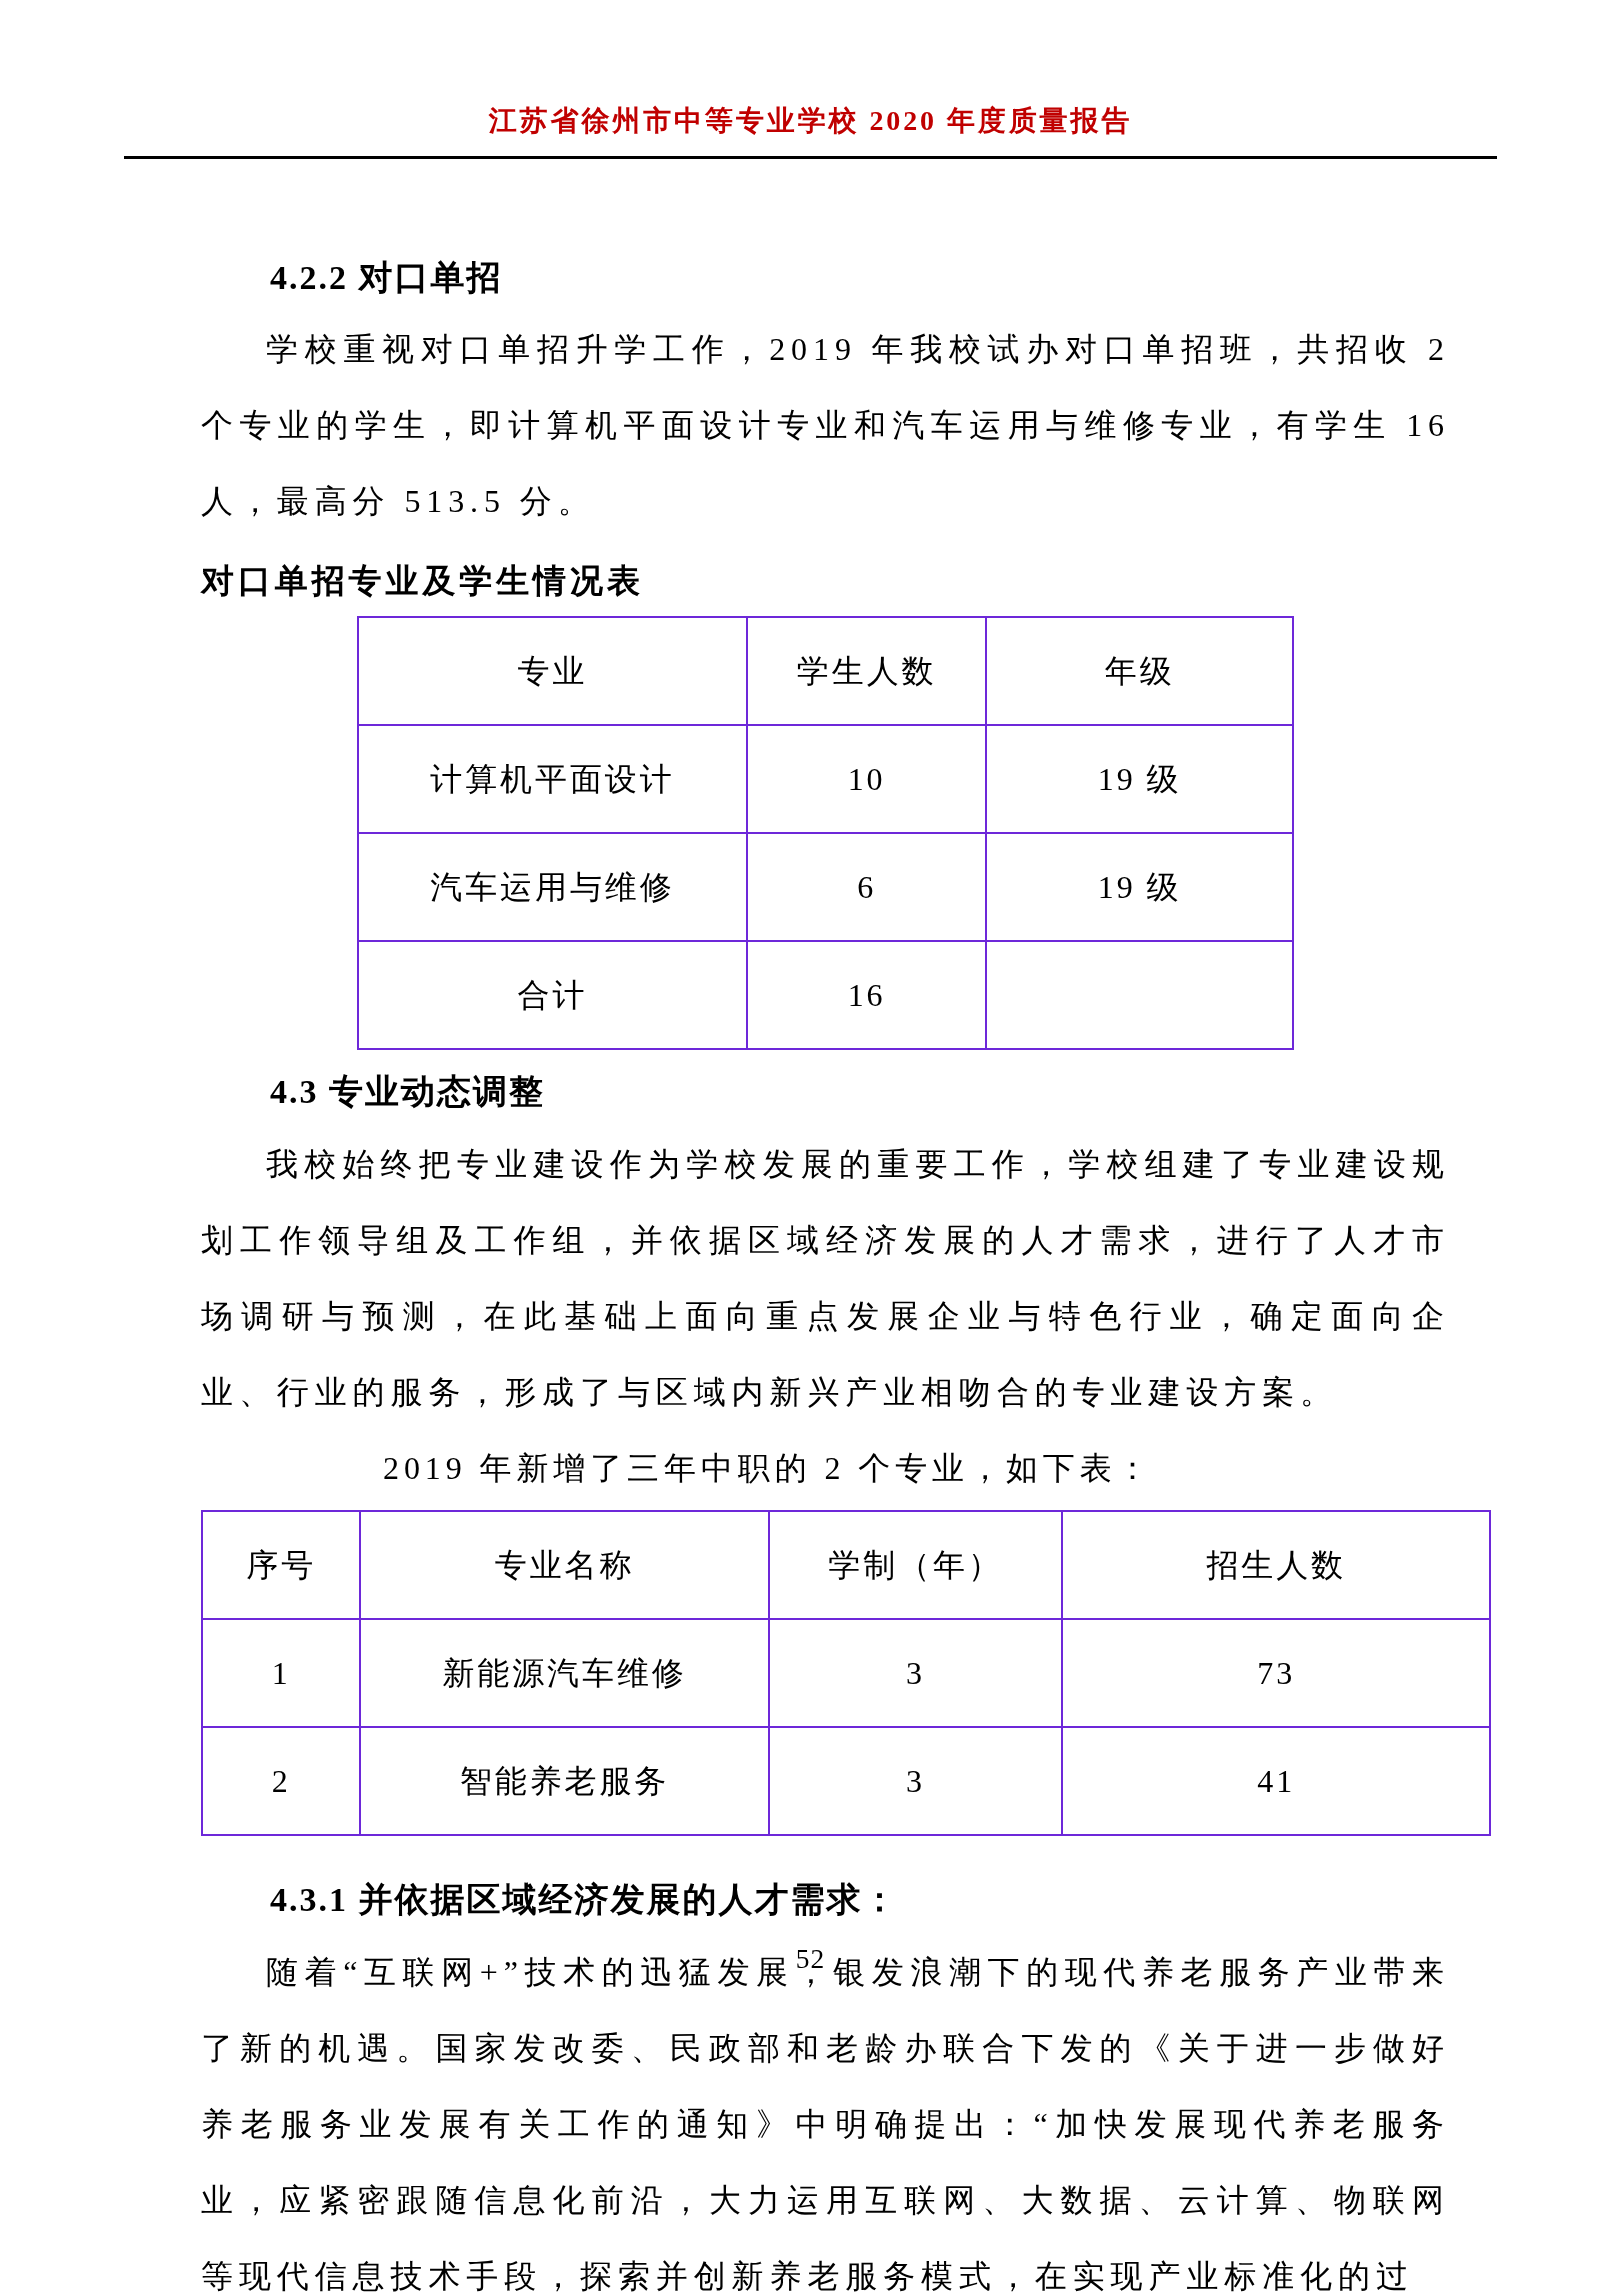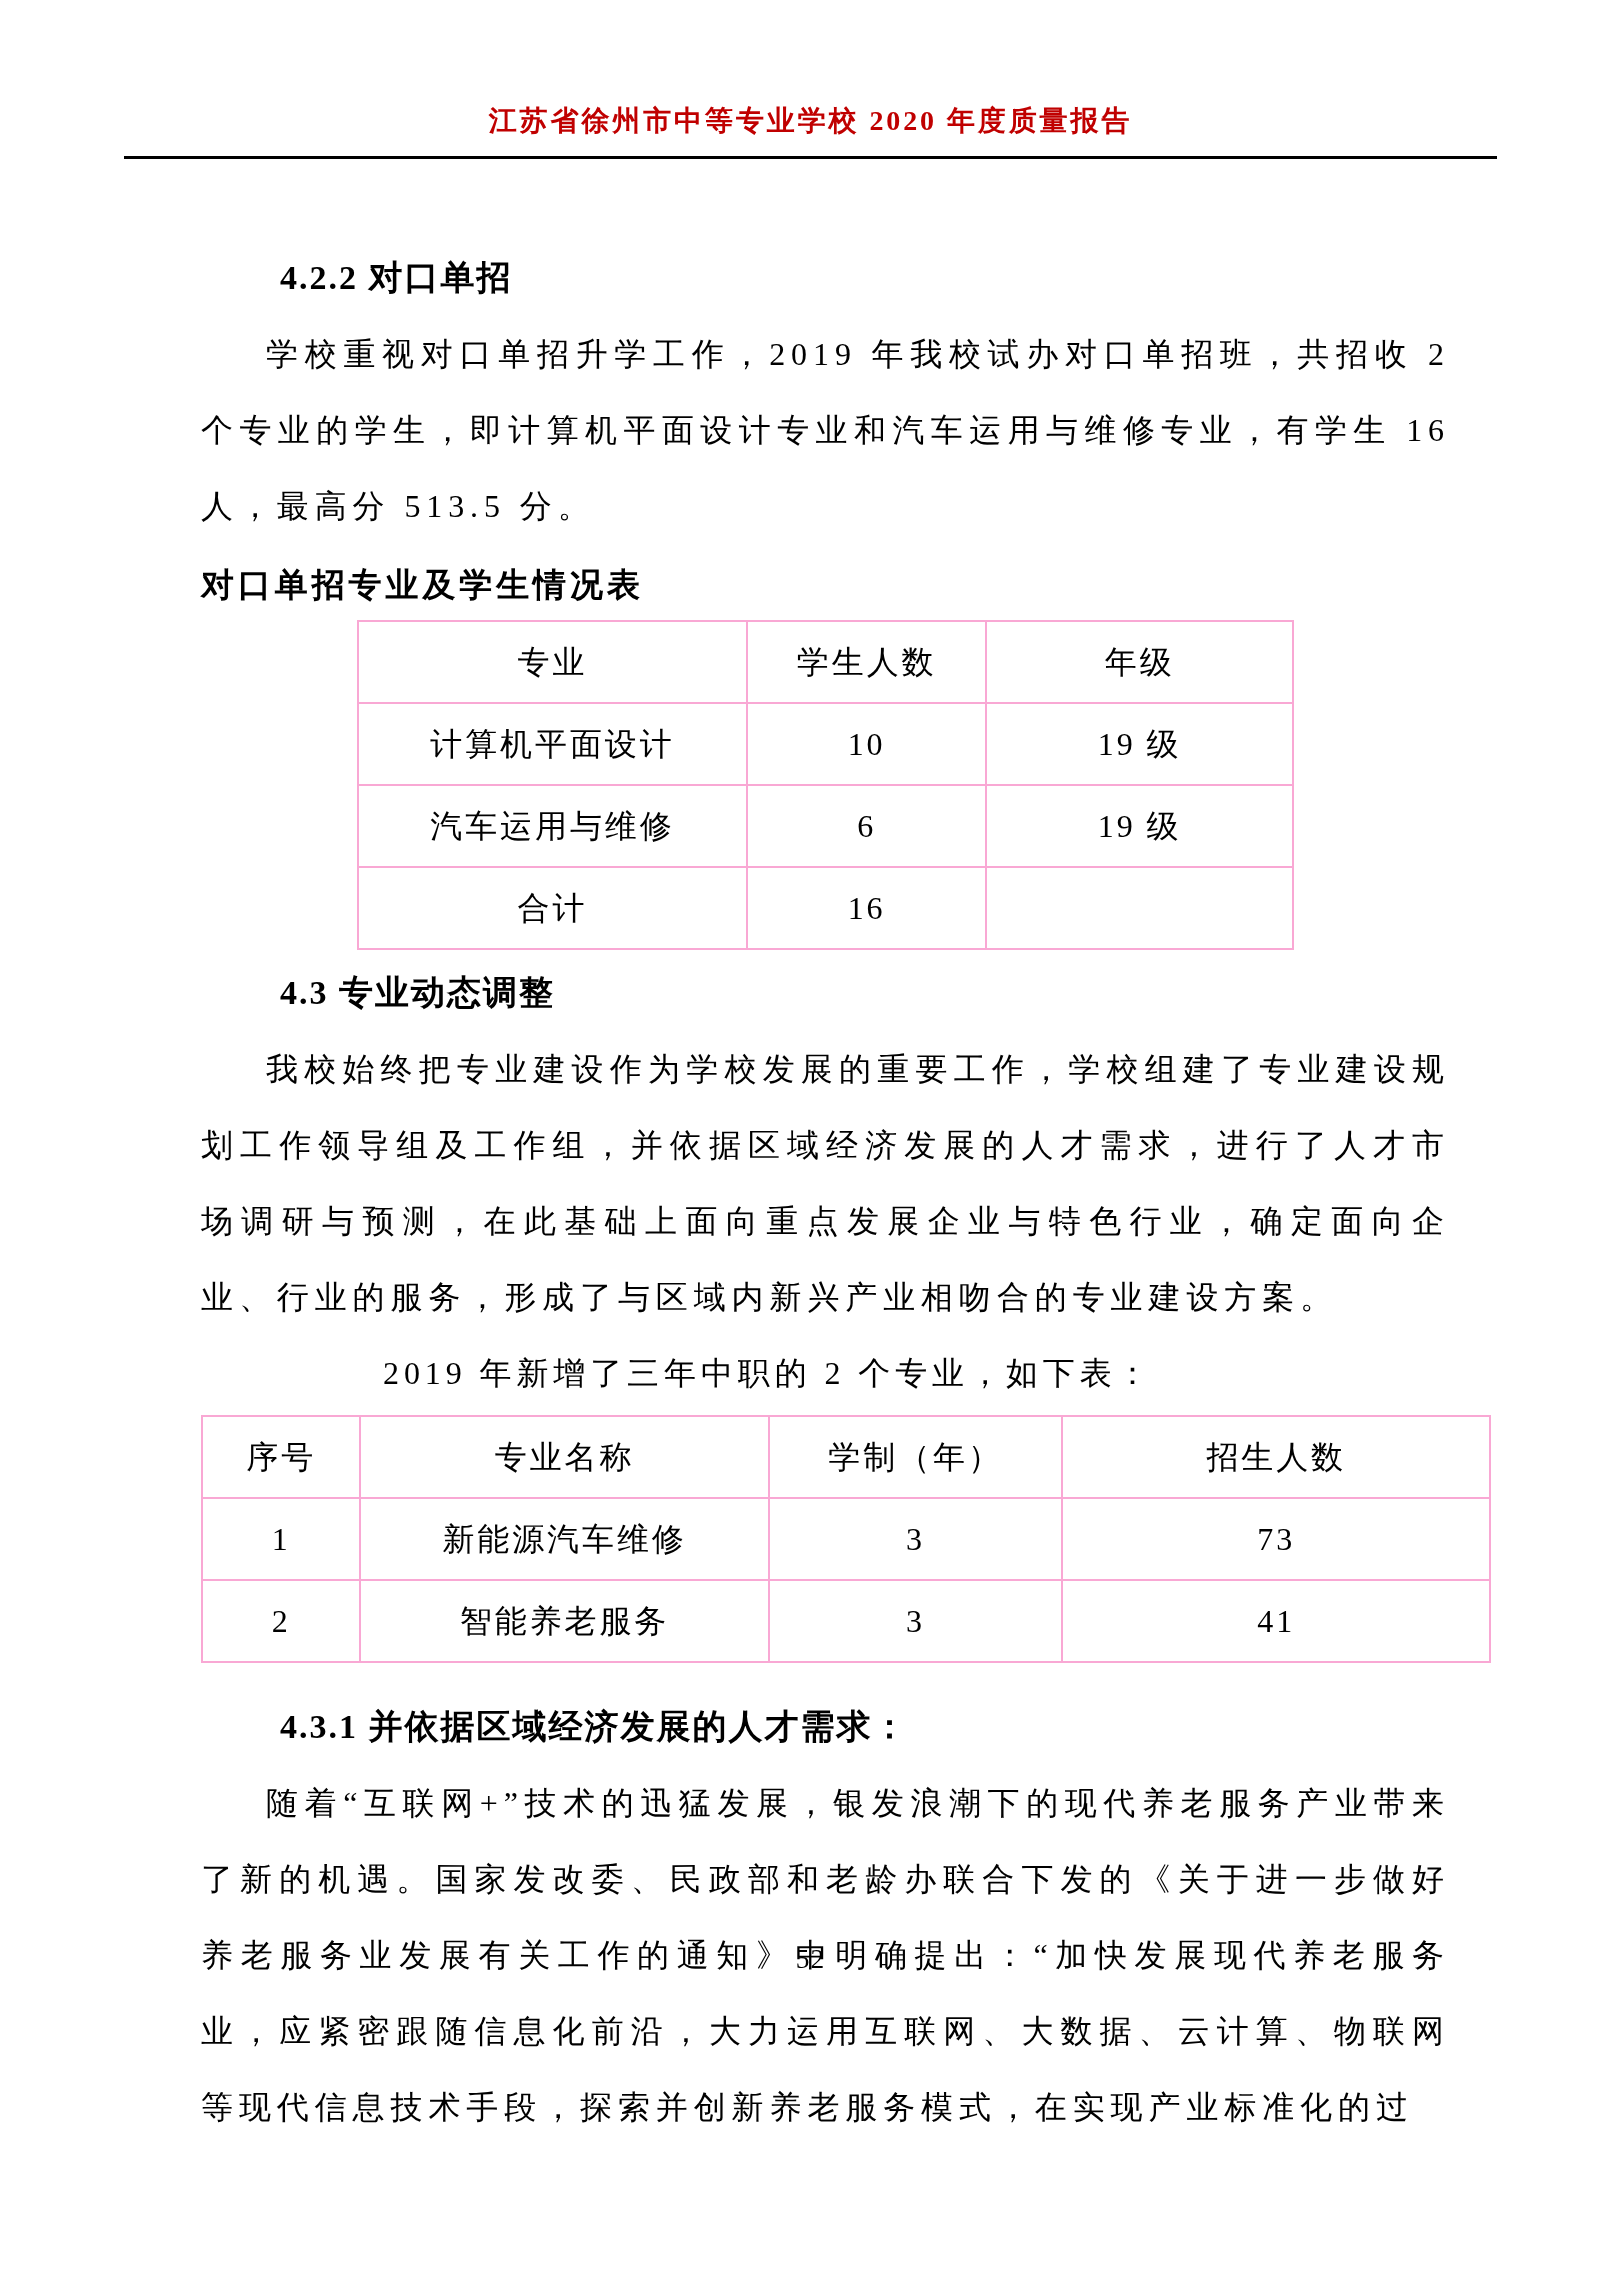--- a/index.html
+++ b/index.html
@@ -35,21 +35,21 @@
     font-size:32px;
     line-height:76px;
   }
 
   .hd{
     font-weight:bold;
     font-size:34px;
     line-height:49px;
     letter-spacing:2px;
     text-indent:65px;
-    margin:14px;
+    margin:4px;
   }
   .hd-422{margin-top:94px;}
   .hd-43{margin-top:17.6px;}
   .hd-431{margin-top:39px;}
 
   .body-p{
     margin:9.8px 0 0 0;
     text-indent:65px;
     text-align:justify;
     text-justify:inter-character;
@@ -81,25 +81,25 @@
     margin:11.8px auto 0 auto;
     border:2.9px solid #000;
   }
   .t2{
     width:1290px;
     margin:3.9px 0 0 0;
     border:2.9px solid #000;
     font-family:Liberation Serif, serif;
   }
   th,td{
-    border:2px solid #f9a8d4;
+    border:2px solid #6d28d9;
     text-align:center;
     vertical-align:middle;
     font-weight:normal;
-    padding:2px;
+    padding:15px;
   }
   .t1 th,.t1 td{height:77px;}
   .t2 th,.t2 td{height:78px;}
   thead tr{border-bottom:2.9px solid #000;}
 
   .pageno{
     position:absolute;
     left:0;right:0;
     top:1944px;
     text-align:center;

